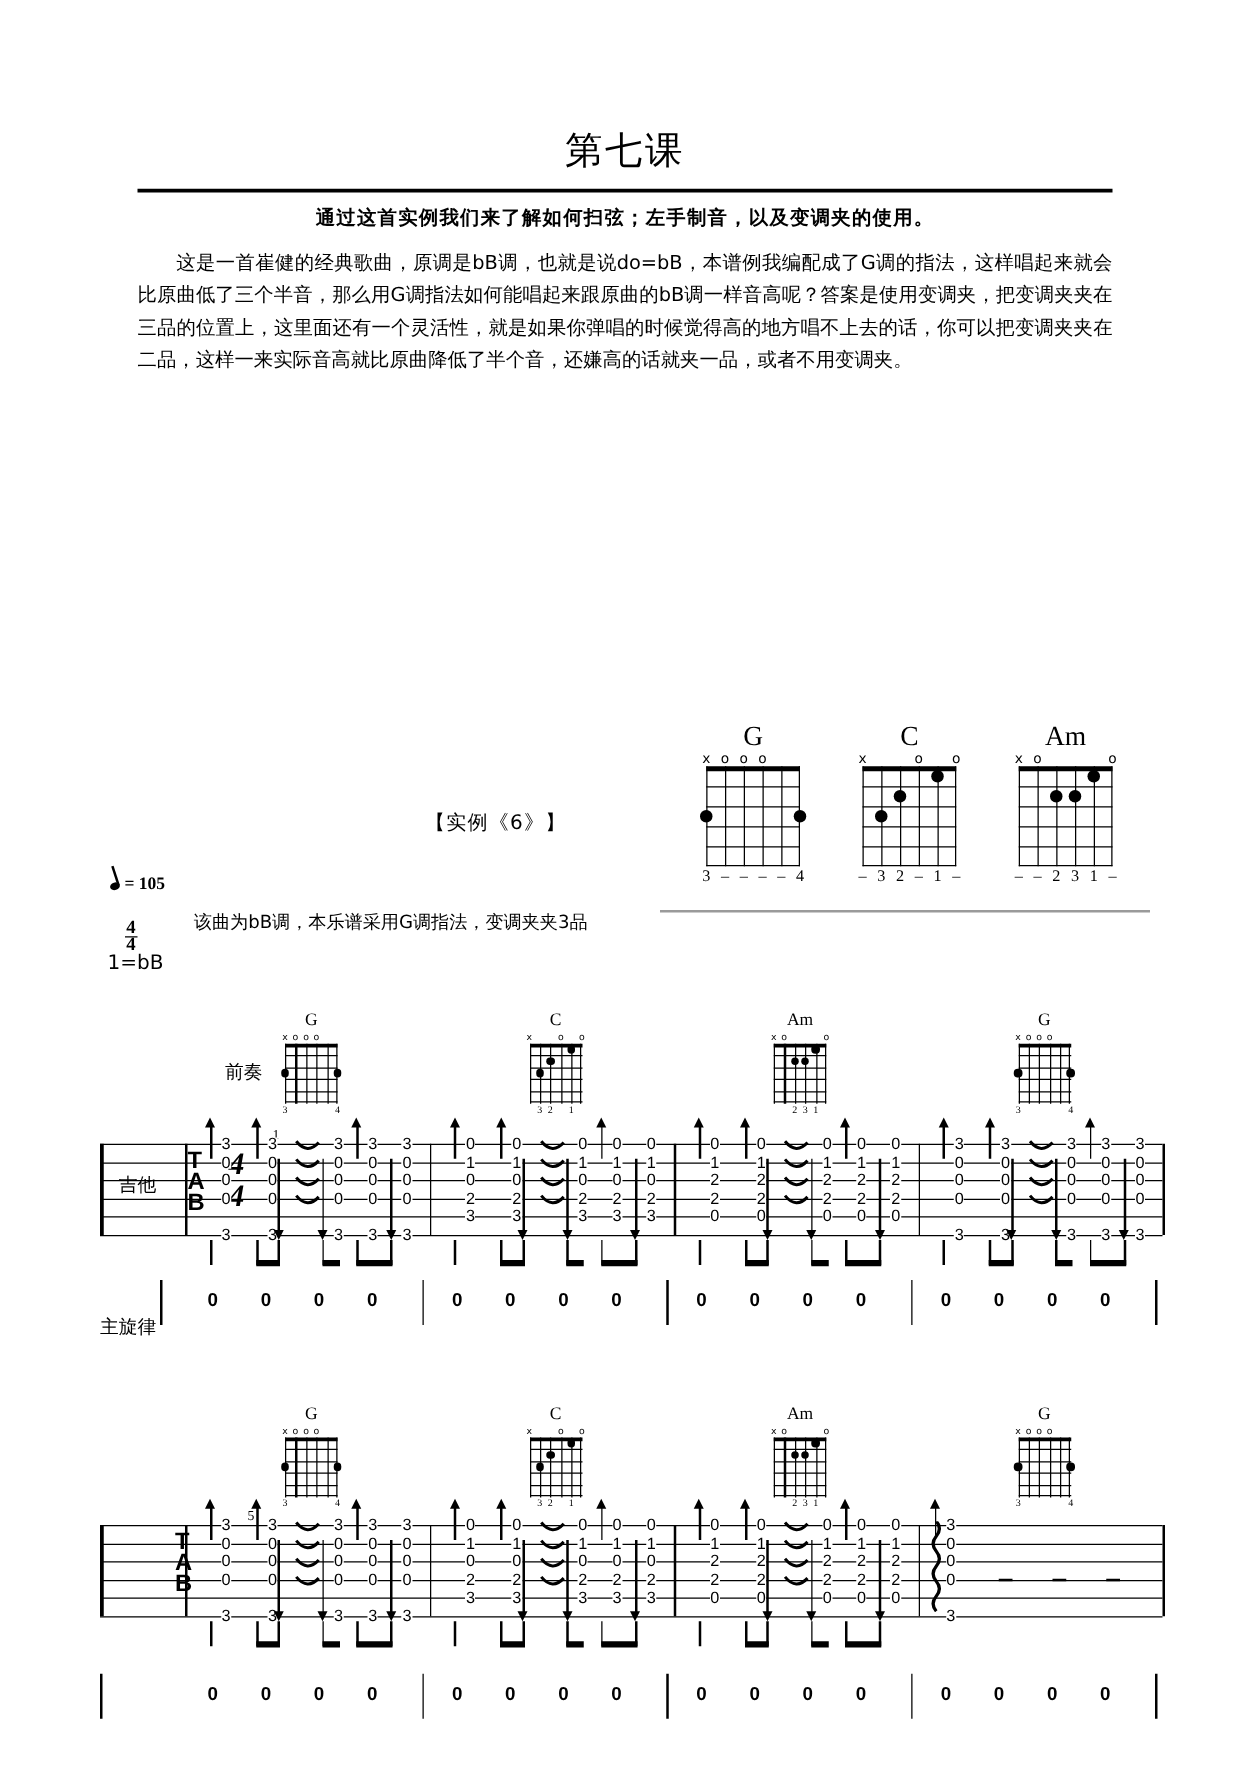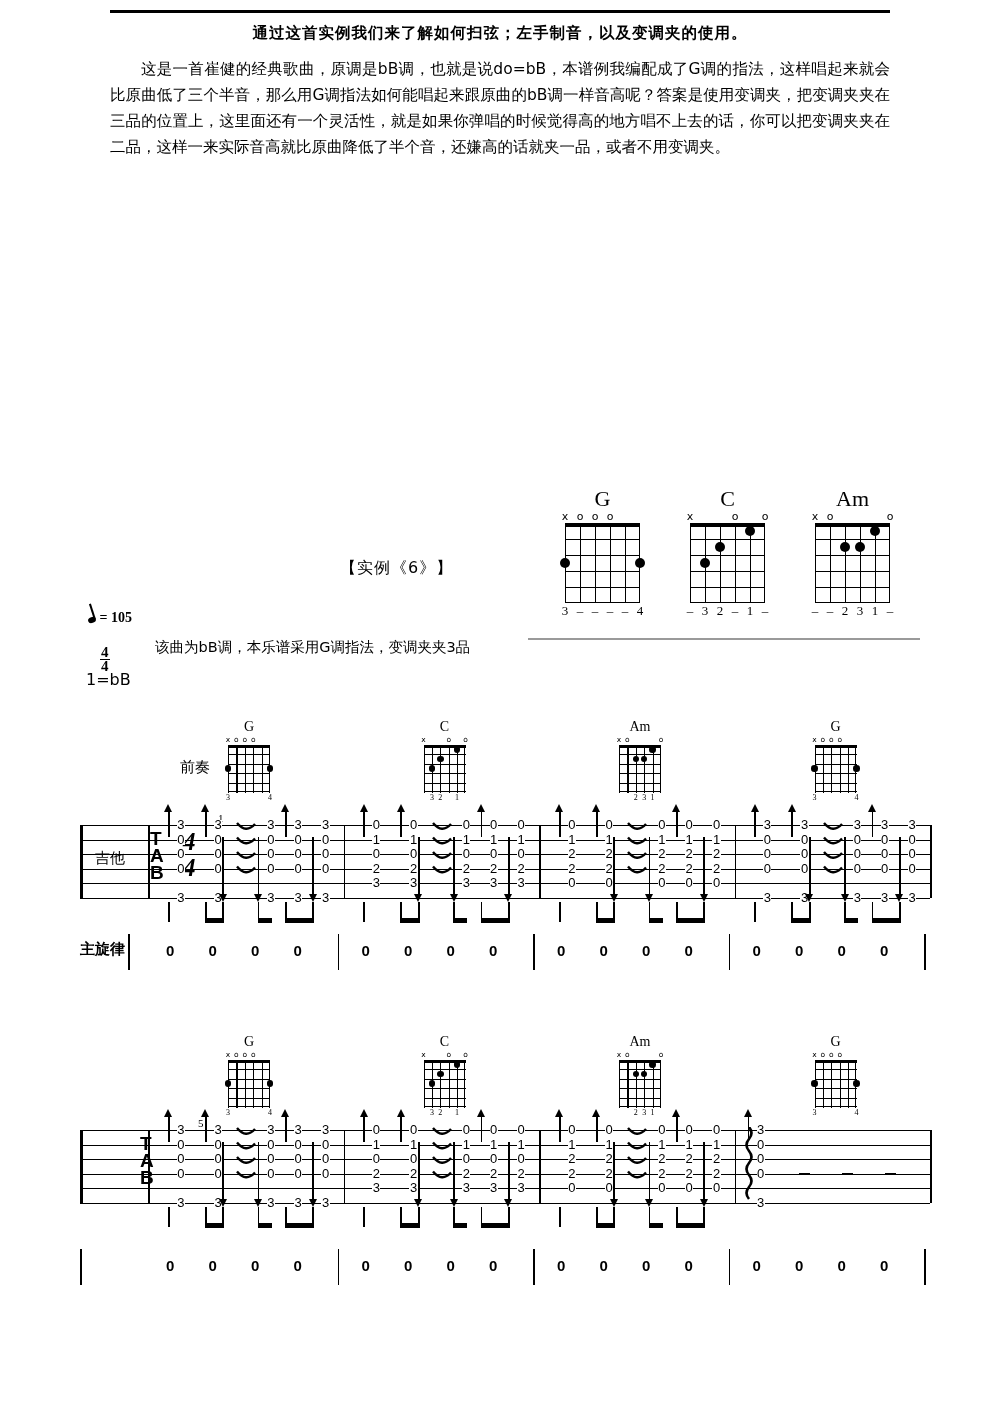--- a/index.html
+++ b/index.html
@@ -155,20 +155,21 @@
   }
   .rowlabel{
     position:absolute;font-family:"DejaVu Sans", sans-serif;font-size:15px;
   }
 </style>
 </head>
 <body>
 
 <div class="page">
 
+  <div class="lesson-title">第七课</div>
   <div class="rule"></div>
   <div class="subtitle">通过这首实例我们来了解如何扫弦；左手制音，以及变调夹的使用。</div>
 
   <div class="para">这是一首崔健的经典歌曲，原调是bB调，也就是说do=bB，本谱例我编配成了G调的指法，这样唱起来就会比原曲低了三个半音，那么用G调指法如何能唱起来跟原曲的bB调一样音高呢？答案是使用变调夹，把变调夹夹在三品的位置上，这里面还有一个灵活性，就是如果你弹唱的时候觉得高的地方唱不上去的话，你可以把变调夹夹在二品，这样一来实际音高就比原曲降低了半个音，还嫌高的话就夹一品，或者不用变调夹。</div>
 
   <div id="top-chords">
       <div class="chord" style="left: 565px; top: 478px; width: 75px;">
         <div class="cname" style="font-size: 22px; margin-bottom: 1px;">G</div>
         <div style="position: relative; height: 12px;">
           <span style="position: absolute; left: -5.5px; top: 0px; width: 11px; font-size: 11px; line-height: 11px; text-align: center; font-family: &quot;DejaVu Sans&quot;, sans-serif;">x</span>
@@ -604,21 +605,21 @@
           <div class="fret" style="left: 827.923px; top: 9.5px;">0</div>
           <div class="fret" style="left: 827.923px; top: 24px;">0</div>
           <div class="fret" style="left: 827.923px; top: 38.5px;">0</div>
           <div class="fret" style="left: 827.923px; top: 67.5px;">3</div>
           <div class="stem" style="left: 818.923px; top: 76.5px; height: 20px;"></div>
           <div class="beam" style="left: 711.398px; top: 92.5px; width: 19.595px;"></div>
           <div class="beam" style="left: 764.183px; top: 92.5px; width: 14px;"></div>
           <div class="beam" style="left: 791.553px; top: 92.5px; width: 29.37px;"></div>
         </div>
         <div class="melrow" style="left: 80px; top: 930px; width: 860px; height: 40px;">
-          <div class="mlabel" style="left: 0px; top: 0; font-weight: bold;">主旋律</div>
+          <div class="mlabel" style="left: 0px; top: 22px;">主旋律</div>
           <div class="mbar" style="left: 48px; top: -6px; height: 36px;"></div>
           <div class="mnum" style="left: 86px; top: 2px;">0</div>
           <div class="mnum" style="left: 128.5px; top: 2px;">0</div>
           <div class="mnum" style="left: 171px; top: 2px;">0</div>
           <div class="mnum" style="left: 213.5px; top: 2px;">0</div>
           <div class="mbar" style="left: 257.5px; top: -6px; height: 36px;"></div>
           <div class="mnum" style="left: 281.5px; top: 2px;">0</div>
           <div class="mnum" style="left: 324px; top: 2px;">0</div>
           <div class="mnum" style="left: 366.5px; top: 2px;">0</div>
           <div class="mnum" style="left: 409px; top: 2px;">0</div>

